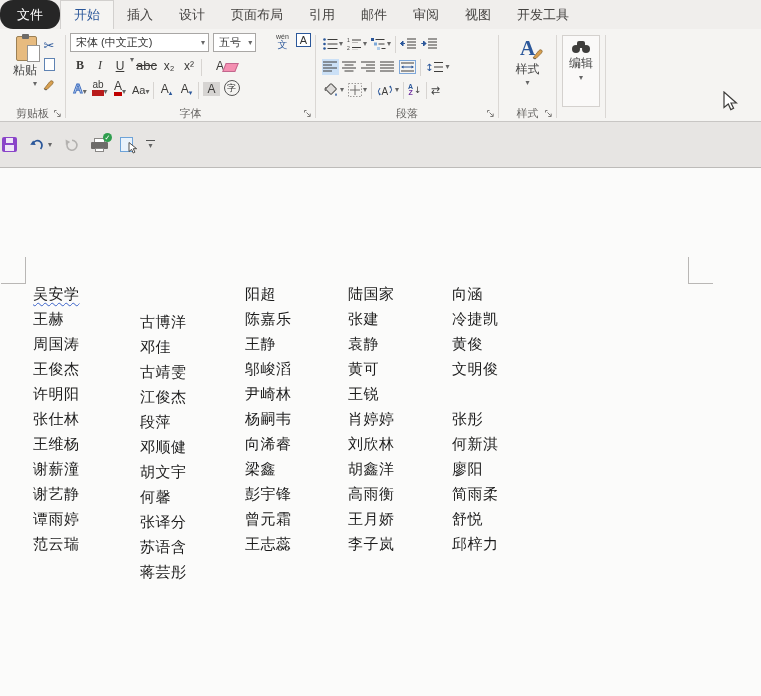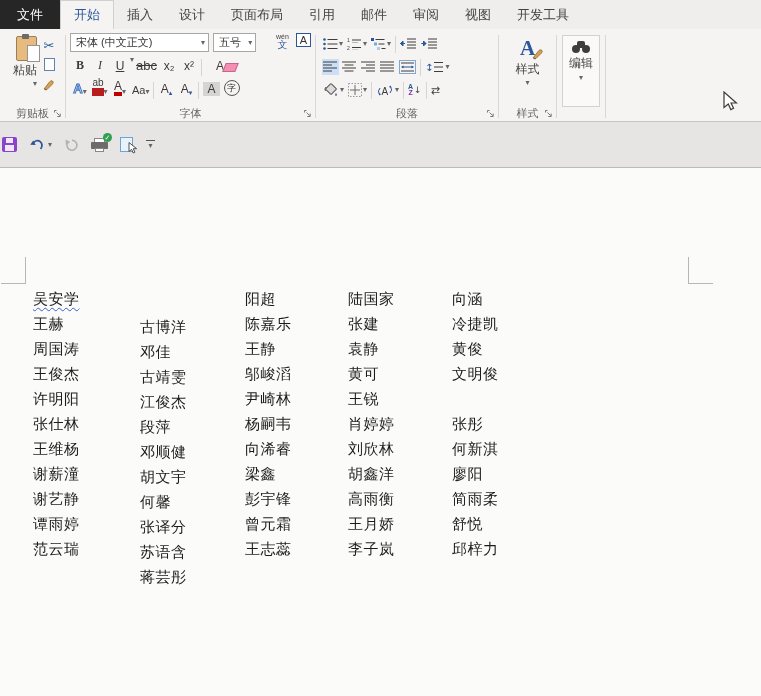--- a/index.html
+++ b/index.html
@@ -4,21 +4,21 @@
 <style>
   html,body{margin:0;padding:0;}
   body{
     width:761px;height:696px;overflow:hidden;position:relative;
     font-family:"Liberation Sans","DejaVu Sans",sans-serif;
     background:#fbfbfa;
   }
   
   .tabbar{height:29px;background:#f0eeec;display:flex;align-items:stretch;}
   .tab{display:flex;align-items:center;padding:0 13px;font-size:13px;color:#454341;cursor:default;}
-  .tab-file{background:#262626;color:#fff;padding:0 17px;}
+  .tab-file{background:#262626;color:#fff;padding:0 17px;border-radius:13px;}
   .tab-active{background:#f5f4f2;color:#2b579a;border:1px solid #d2d0ce;border-bottom:none;text-align:center;}
   
   .ribbon{height:93px;background:#f5f4f2;border-bottom:1px solid #c8c6c4;display:flex;box-sizing:border-box;padding:3px 0 0 1px;}
   .group{display:flex;flex-direction:column;}
   .g-body{flex:1;display:flex;}
   .g-footer{height:16px;display:flex;align-items:center;justify-content:center;font-size:11px;color:#686664;position:relative;}
   .launcher{position:absolute;right:1px;bottom:2px;width:10px;height:10px;display:flex;}
   .gsep{width:1px;background:#dad7d4;margin:3px 1px 3px 1px;}
   .blabel{font-size:12px;color:#444;}
   .dd{font-size:8px;color:#666;line-height:8px;}
@@ -48,21 +48,21 @@
   .phon-bot{font-size:10px;color:#2b579a;}
   .charborder{font-size:11px;color:#333;border:1px solid #2b579a;padding:0 3px;margin-left:4px;background:#fff;}
   .fbtn{min-width:16px;height:18px;display:flex;align-items:flex-end;justify-content:center;font-size:12px;color:#3c3b39;margin:0 2px;padding-bottom:1px;}
   .f-bold{font-family:"Liberation Serif",serif;font-weight:bold;}
   .f-italic{font-family:"Liberation Serif",serif;font-style:italic;}
   .f-underline{text-decoration:underline;}
   .f-strike{text-decoration:line-through;font-size:13px;}
   .eraser{position:relative;margin-left:8px;}
   .eraser .era{position:absolute;right:-9px;bottom:2px;width:11px;height:7px;background:#f48fb1;border:1px solid #c2678d;transform:skewX(-22deg);}
   .fx-a{color:#fff;-webkit-text-stroke:1px #3f6fc1;font-weight:bold;font-size:13px;}
-  .hl-ab{font-size:10px;border-bottom:8px solid #b91c1c;line-height:10px;}
+  .hl-ab{font-size:10px;border-bottom:6px solid #b91c1c;line-height:10px;}
   .fc-a{font-size:12px;border-bottom:4px solid #c00000;line-height:11px;}
   .case-aa{font-size:11px;}
   .grow-a,.shrink-a{font-size:12px;position:relative;}
   .arr-up,.arr-dn{font-size:7px;color:#2b579a;vertical-align:top;line-height:6px;}
   .shade-a{background:#d6d4d2;padding:0 4px;font-size:12px;}
   .enclose{width:14px;height:14px;border:1px solid #555;border-radius:50%;font-size:9px;line-height:14px;text-align:center;color:#333;display:block;}
   
   .g-paragraph{width:180px;}
   .g-paragraph .g-body{flex-direction:column;}
   .prow{display:flex;align-items:center;margin:1px 3px 0 4px;height:22px;}
@@ -100,21 +100,21 @@
   .print-top{position:absolute;left:3px;top:1px;width:11px;height:5px;background:#fff;border:1px solid #8a8886;box-sizing:border-box;}
   .print-tray{position:absolute;left:4px;bottom:0;width:9px;height:4px;background:#fff;border:1px solid #8a8886;box-sizing:border-box;}
   .print-badge{position:absolute;right:-4px;top:-4px;width:9px;height:9px;border-radius:50%;background:#2f9e4e;color:#fff;font-size:7px;line-height:9px;text-align:center;font-weight:bold;}
   .ic-selectbox{width:11px;height:13px;border:1px solid #6ea3d8;background:#e9f2fb;position:relative;display:block;}
   .ic-selectbox svg{position:absolute;right:-6px;bottom:-3px;}
   .ic-more{display:flex;flex-direction:column;align-items:center;width:11px;}
   .ic-more .bar{width:9px;height:0;border-top:1.5px solid #555;margin-bottom:1px;}
   
   .doc{position:absolute;left:0;top:169px;right:0;bottom:0;background:#fbfbfa;}
   .cmark{position:absolute;background:#b9b7b5;}
-  .names-grid{position:absolute;left:33px;top:118px;font-family:Liberation Serif, serif;}
+  .names-grid{position:absolute;left:33px;top:112px;}
   .name-row{display:flex;height:25px;line-height:25px;}
   .name-cell{display:block;font-size:15px;color:#1c1c1c;letter-spacing:0.5px;}
   .name-row .name-cell:nth-child(1){width:107px;}
   .name-row .name-cell:nth-child(2){width:105px;margin-top:28px;}
   .name-row .name-cell:nth-child(3){width:103px;}
   .name-row .name-cell:nth-child(4){width:104px;}
   .wavy{text-decoration:underline;text-decoration-style:wavy;text-decoration-color:#3a62c8;text-decoration-thickness:1px;text-underline-offset:3px;}
   
   .mouse-cursor{position:absolute;left:722px;top:91px;pointer-events:none;}
 </style>

